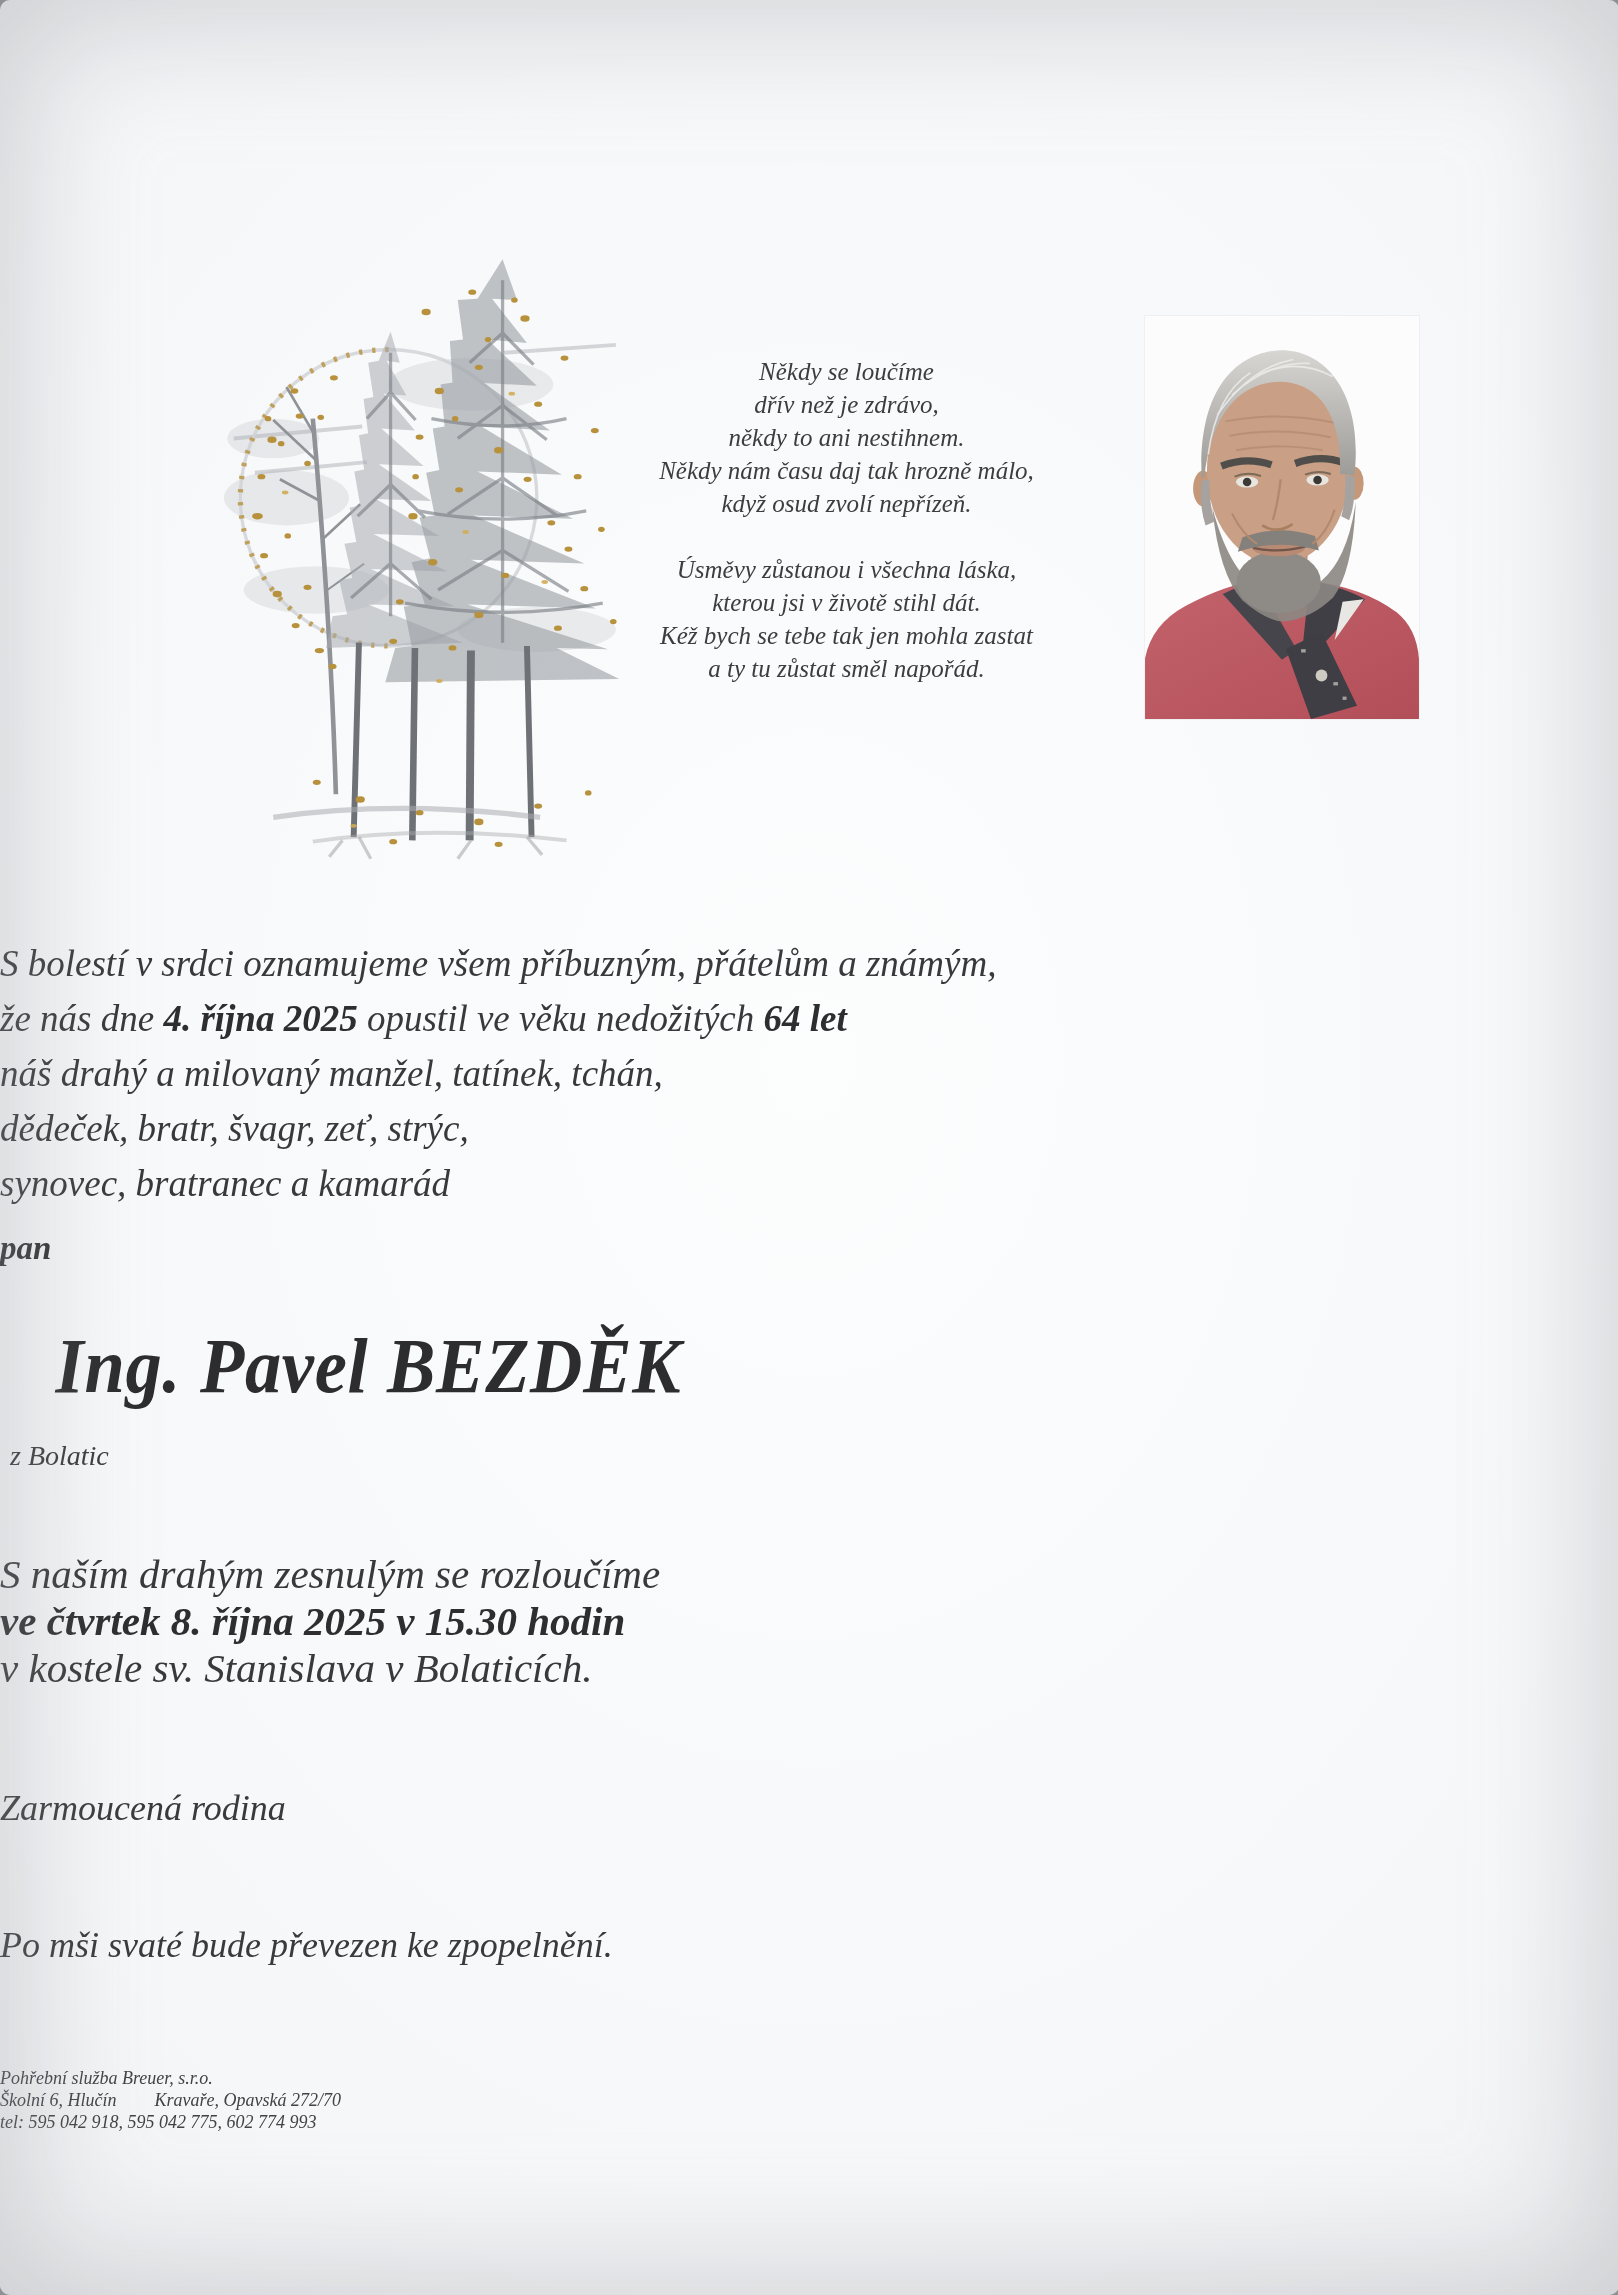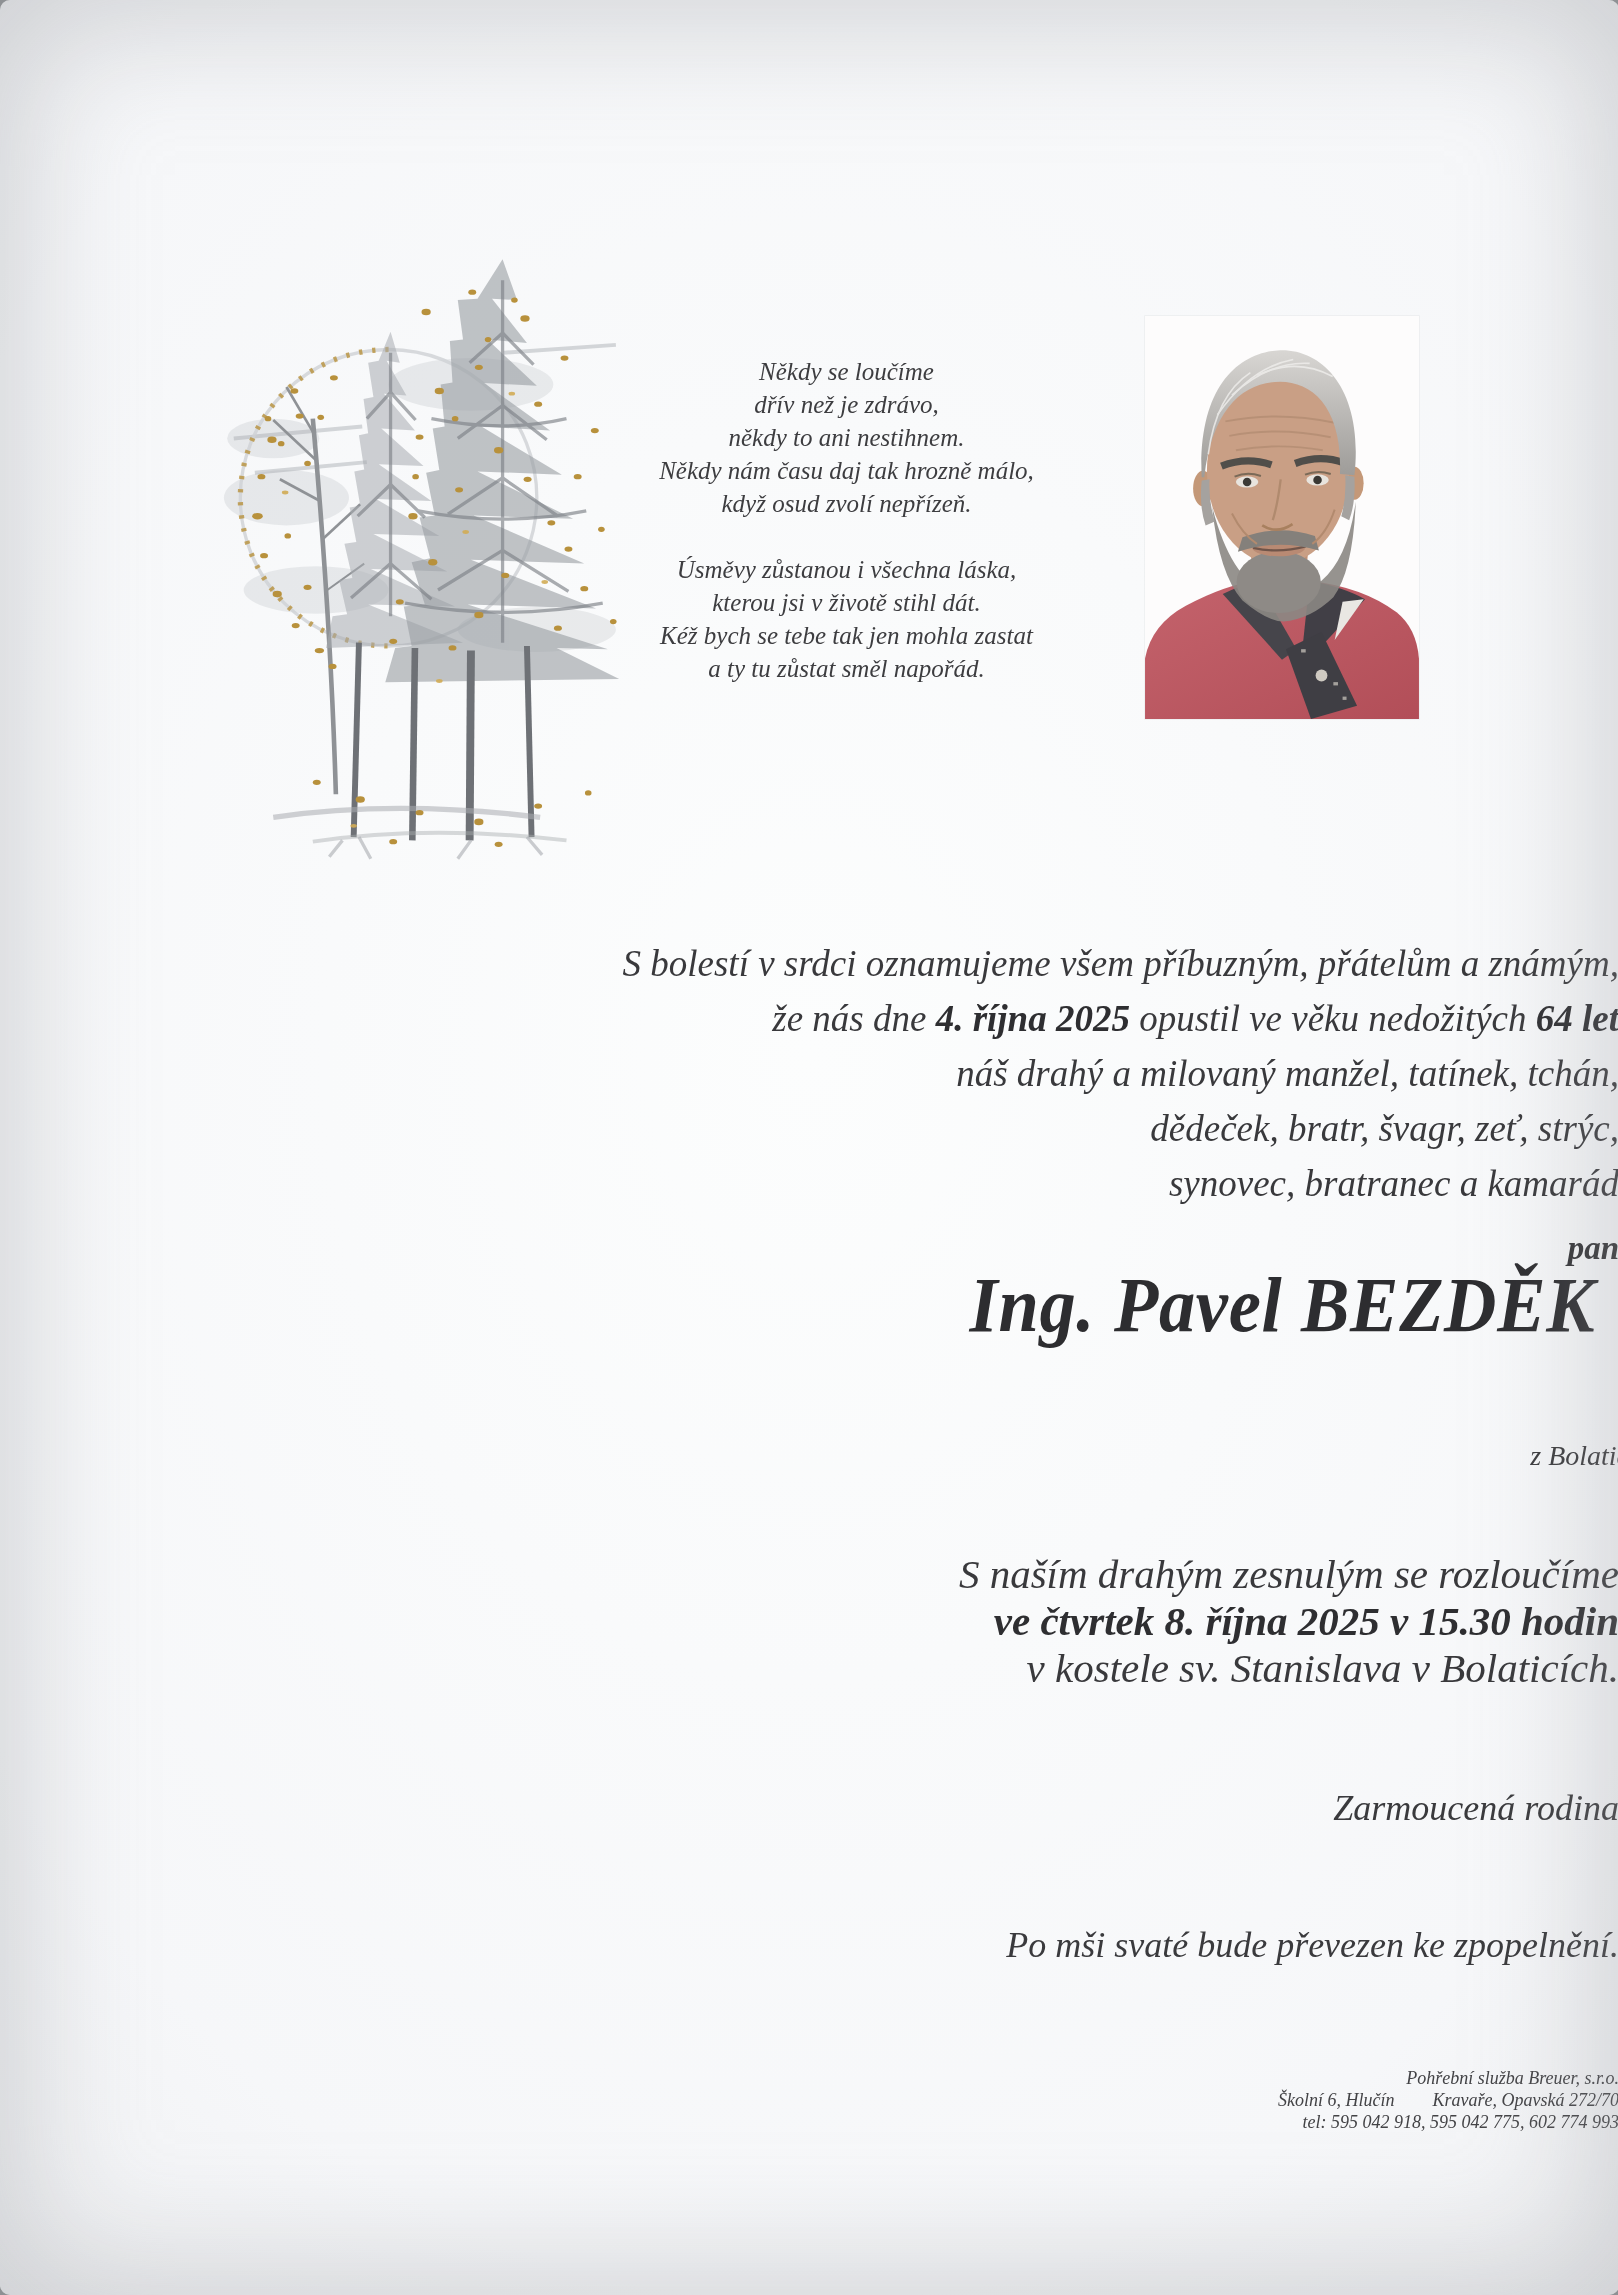--- a/index.html
+++ b/index.html
@@ -14,39 +14,39 @@
     font-family: "Liberation Serif", "DejaVu Serif", serif;
     font-style: italic;
     color: #3a3a3d;
     border-radius: 10px;
   }
   .page::after {
     content:""; position:absolute; inset:0; pointer-events:none;
     box-shadow: inset 0 0 125px 26px rgba(152,156,160,.38);
   }
   .abs { position:absolute; }
-  .centered { left:0; width:100%; text-align:right; }
+  .centered { left:0; width:100%; text-align:left; }
 
   .poem { top:355px; left:616px; width:461px; text-align:center;
           font-size:25px; line-height:33px; color:#3d3d40; }
   .poem .stanza-gap { height:33px; }
   .poem p { margin:0; }
 
   .tree-wrap   { left:194px; top:221px; width:432px; height:649px; }
   .photo-wrap  { left:1145px; top:316px; width:274px; height:403px; background:#fdfdfe;
                  box-shadow:0 0 0 0.7px rgba(210,212,215,.35); }
 
   .announce { top:936px; font-size:37px; line-height:55px; color:#39393c; }
   .announce p { margin:0; }
   .announce b, .farewell b { font-weight:bold; color:#2e2e31; }
 
   .salutation { top:1230px; font-size:33px; font-weight:bold; color:#323235; }
 
-  .deceased-name { top:1260px; font-size:78px; font-weight:bold; color:#2d2d30;
-                   letter-spacing:0.7px; }
+  .deceased-name { top:1321px; font-size:78px; font-weight:bold; color:#2d2d30;
+                   letter-spacing:0.7px;padding-left:32px; }
   .deceased-name span { display:inline-block; transform:scaleX(.93); }
   .origin { top:1440px; font-size:28px;margin-left:10px; }
 
   .farewell { top:1551px; font-size:41px; line-height:47px; color:#39393c; }
   .farewell p { margin:0; }
 
   .family { top:1787px; font-size:36px; }
   .note   { top:1924px; font-size:36px;font-family:Liberation Serif, serif; }
 
   .footer { top:2067px; font-size:18px; line-height:22px; color:#434346; }

